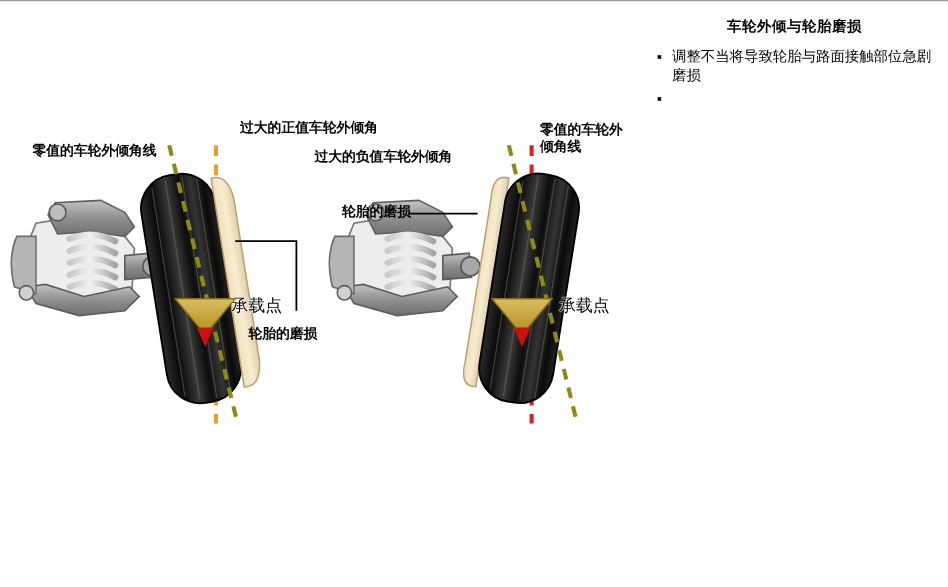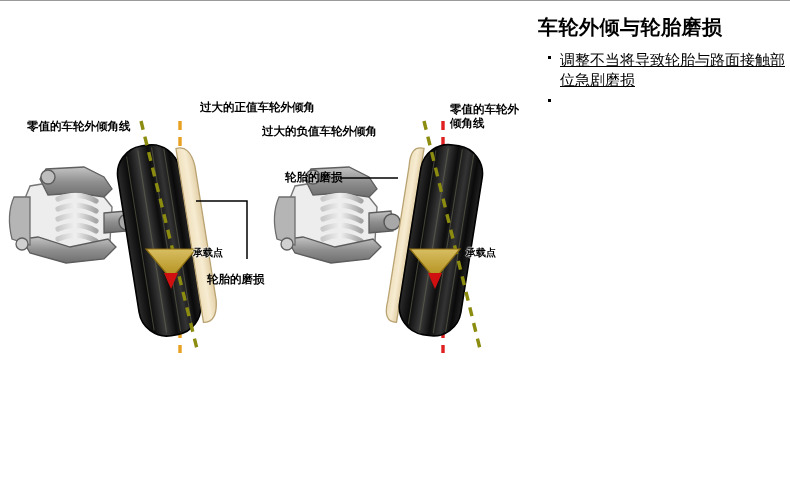--- a/index.html
+++ b/index.html
@@ -19,38 +19,38 @@
   }
 
   
   #text-panel {
     position: absolute;
     left: 538px;
     top: 14px;
     width: 248px;
   }
   #panel-title {
-    font-size: 20px;
+    font-size: 12px;
     font-weight: bold;
     color: #000000;
     letter-spacing: 0.5px;
     line-height: 1.25;
+    text-align: center;
   }
   #bullet-list {
     margin: 10px 0 0 0;
     padding: 0 0 0 22px;
     list-style: none;
   }
   #bullet-list li {
     position: relative;
-    font-size: 15px;
+    font-size: 12px;
     line-height: 1.32;
     color: #000000;
     margin-bottom: 3px;
-    text-decoration: underline;
   }
   #bullet-list li .bullet-dot {
     position: absolute;
     left: -12px;
     top: 6px;
     width: 3px;
     height: 3px;
     background: #000;
   }
 
@@ -69,22 +69,22 @@
     font-size: 11.5px;
     font-weight: bold;
     color: #000000;
     white-space: nowrap;
     line-height: 1.25;
   }
   .dlabel.wrap { white-space: normal; width: 74px; }
 
   .loadpt-text {
     position: absolute;
-    font-size: 10px;
-    font-weight: bold;
+    font-size: 14px;
+    font-weight: normal;
     color: #000000;
     white-space: nowrap;
     text-shadow:
        1px 0 0 rgba(255,255,255,.55),
       -1px 0 0 rgba(255,255,255,.55),
        0 1px 0 rgba(255,255,255,.55),
        0 -1px 0 rgba(255,255,255,.55);
     padding-left: 45px;
   }
 </style>

